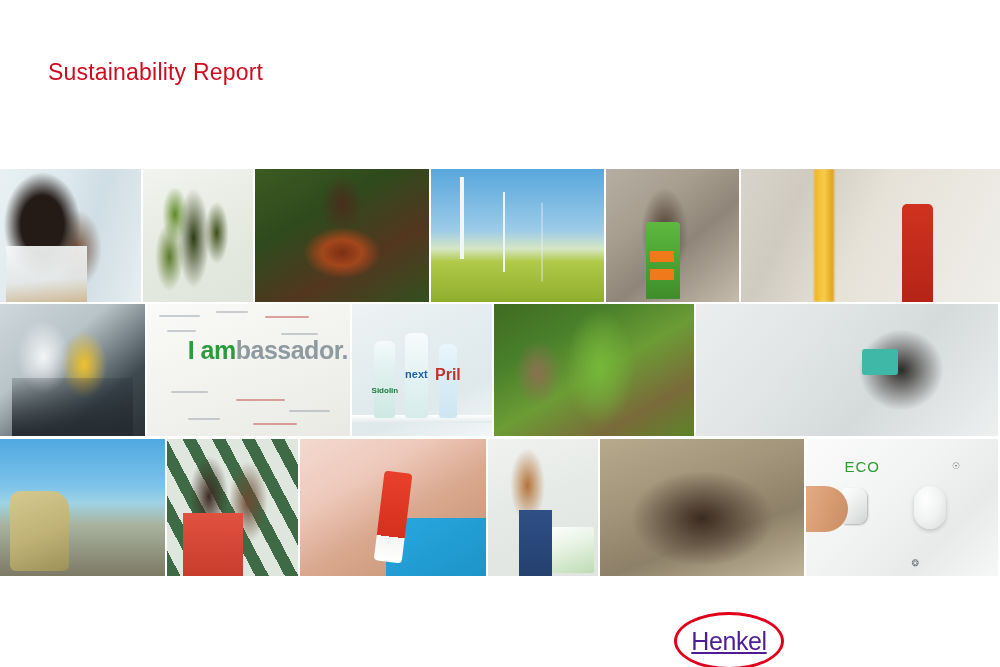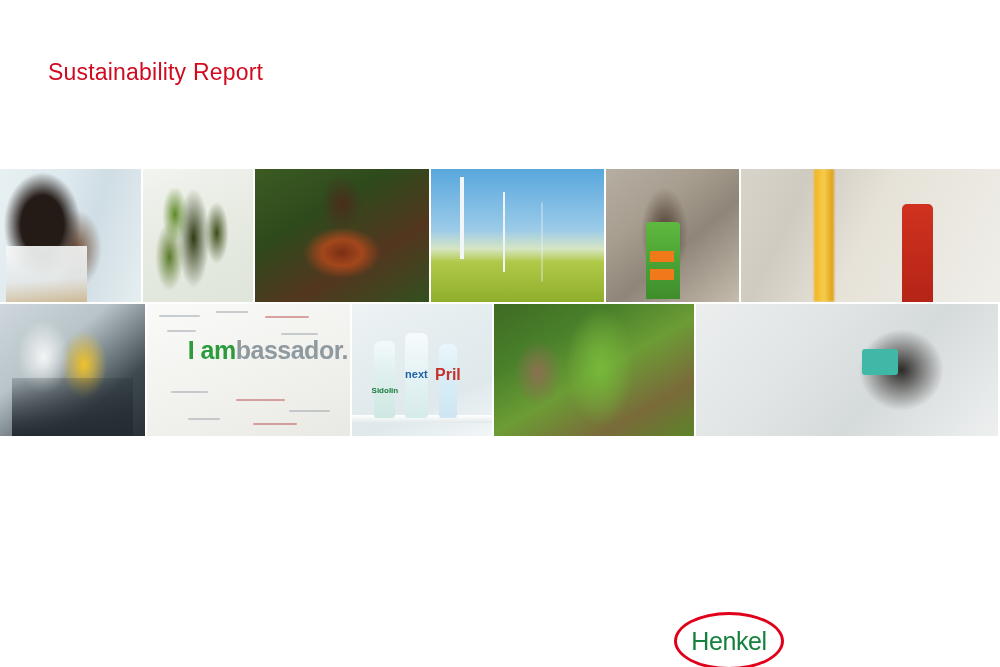--- a/index.html
+++ b/index.html
@@ -342,25 +342,26 @@
   }
   .logo-ellipse {
     position: absolute; inset: 0;
     border: 3px solid #e1001a;
     border-radius: 50%;
     display: flex;
     align-items: center;
     justify-content: center;
   }
   .logo-text {
-    color: #15803d;
+    color: #4c1d95;
     font-size: 25px;
     font-weight: 400;
     letter-spacing: -0.4px;
     line-height: 1;
+    text-decoration: underline;
   }
 </style>
 </head>
 <body>
 
 <div class="cover">
 
   <div class="title-block">
     <div class="report-title">Sustainability Report</div>
   </div>
@@ -428,20 +429,47 @@
         </div>
       </div>
       <div class="tile" style="width:200px">
         <div class="ph p-nursery"></div>
       </div>
       <div class="tile" style="width:302px">
         <div class="ph p-scientists"></div>
       </div>
     </div>
 
+    <div class="photo-row row-3">
+      <div class="tile" style="width:165px">
+        <div class="ph p-beach"></div>
+      </div>
+      <div class="tile" style="width:131px">
+        <div class="ph p-children2"></div>
+      </div>
+      <div class="tile" style="width:186px">
+        <div class="ph p-pritt"></div>
+      </div>
+      <div class="tile" style="width:110px">
+        <div class="ph p-girl-draw"></div>
+      </div>
+      <div class="tile" style="width:204px">
+        <div class="ph p-teeth"></div>
+      </div>
+      <div class="tile" style="width:192px">
+        <div class="ph p-eco">
+          <span class="eco-label">ECO</span>
+          <span class="eco-btn"></span>
+          <span class="eco-knob"></span>
+          <span class="eco-finger"></span>
+          <span class="eco-icon eco-icon-1">☉</span>
+          <span class="eco-icon eco-icon-2">❂</span>
+        </div>
+      </div>
+    </div>
 
   </div>
 
   <div class="logo-wrap">
     <div class="logo-ellipse">
       <span class="logo-text">Henkel</span>
     </div>
   </div>
 
 </div>

